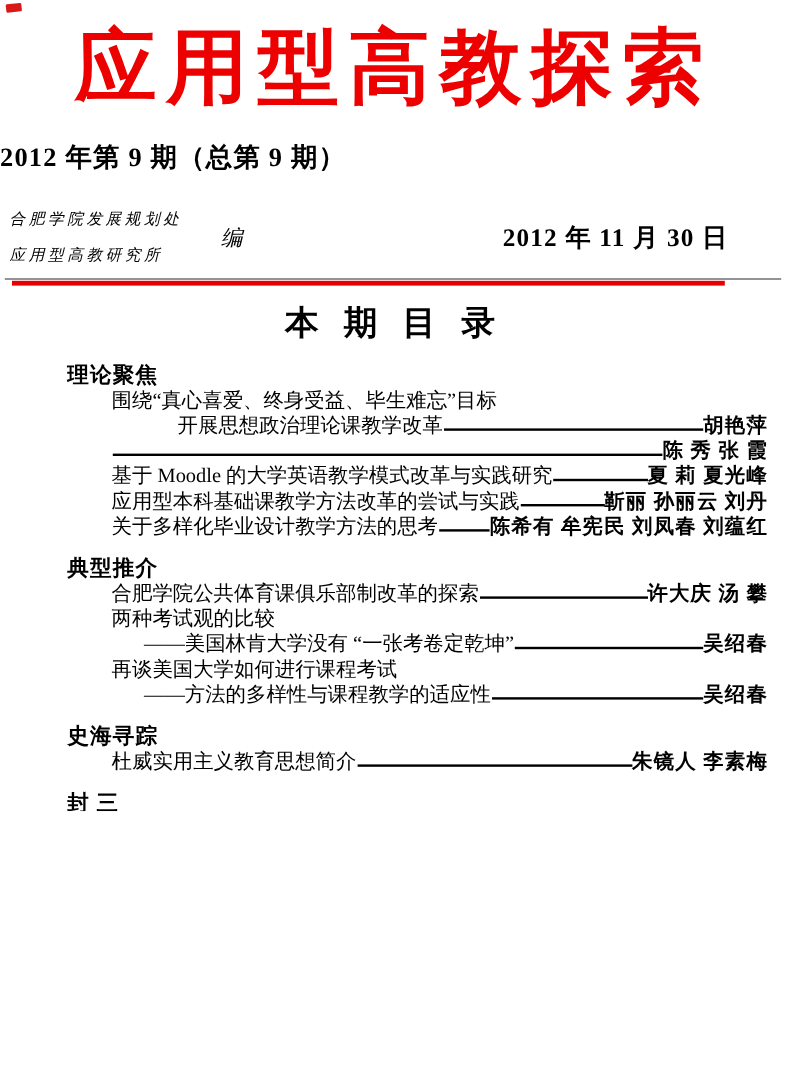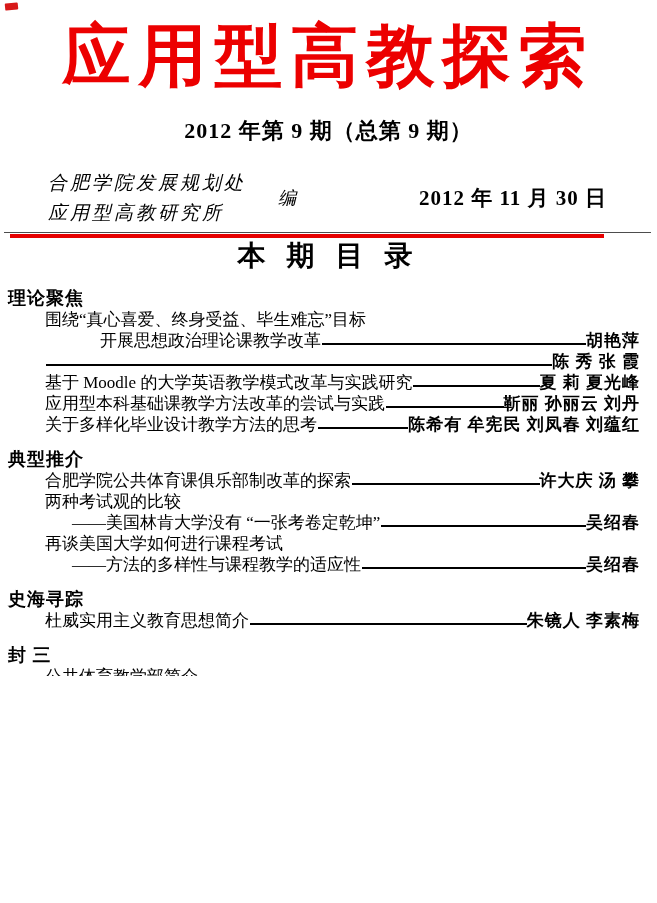--- a/index.html
+++ b/index.html
@@ -13,38 +13,38 @@
   .corner-mark{
     position:absolute;left:5px;top:3px;width:13px;height:7px;
     background:#d40000;transform:rotate(-6deg);border-radius:1px;opacity:.9;
   }
   .journal-title{
     margin:16px 0 0 0;text-align:center;
     font-size:68px;line-height:80px;font-weight:bold;
     letter-spacing:8px;color:#ec0000;white-space:nowrap;
   }
   .issue-line{
-    margin-top:22px;text-align:center;
+    margin-top:22px;text-align:left;
     font-size:22px;line-height:26px;font-weight:bold;letter-spacing:1px;
   }
   .publisher-row{
     margin:24px 8px 0 8px;display:flex;align-items:center;
   }
-  .publisher-block{font-style:italic;font-size:19px;line-height:30px;letter-spacing:3px;margin-left:40px;}
+  .publisher-block{font-style:italic;font-size:13px;line-height:30px;letter-spacing:3px;}
   .editor-label{font-style:italic;font-size:18px;margin-left:32px;}
   .date-line{margin-left:auto;margin-right:42px;font-size:21px;font-weight:600;letter-spacing:1px;}
   .rule-wrap{margin-top:4px;}
   .rule-thin{height:1px;background:#4d4d4d;margin:0 6px 1px 4px;}
   .rule-red{height:4px;background:#e60000;margin-left:10px;width:594px;}
   .toc-title{
-    text-align:center;
+    margin-top:14px;text-align:center;
     font-size:28px;line-height:36px;font-weight:bold;letter-spacing:7px;
   }
   .toc-sections{margin-top:2px;}
-  .toc-section{margin:0;}
+  .toc-section{margin:0;padding-left:48px;}
   .sec-heading{
     font-size:18px;line-height:22px;font-weight:bold;
     margin:13px 0 0 8px;letter-spacing:1px;
   }
   .entry-line{
     display:flex;align-items:flex-end;
     font-size:17px;line-height:20px;margin-top:1px;margin-right:17px;
   }
   .entry-line.indent-a{margin-left:45px;}
   .entry-line.indent-b{margin-left:72px;}

